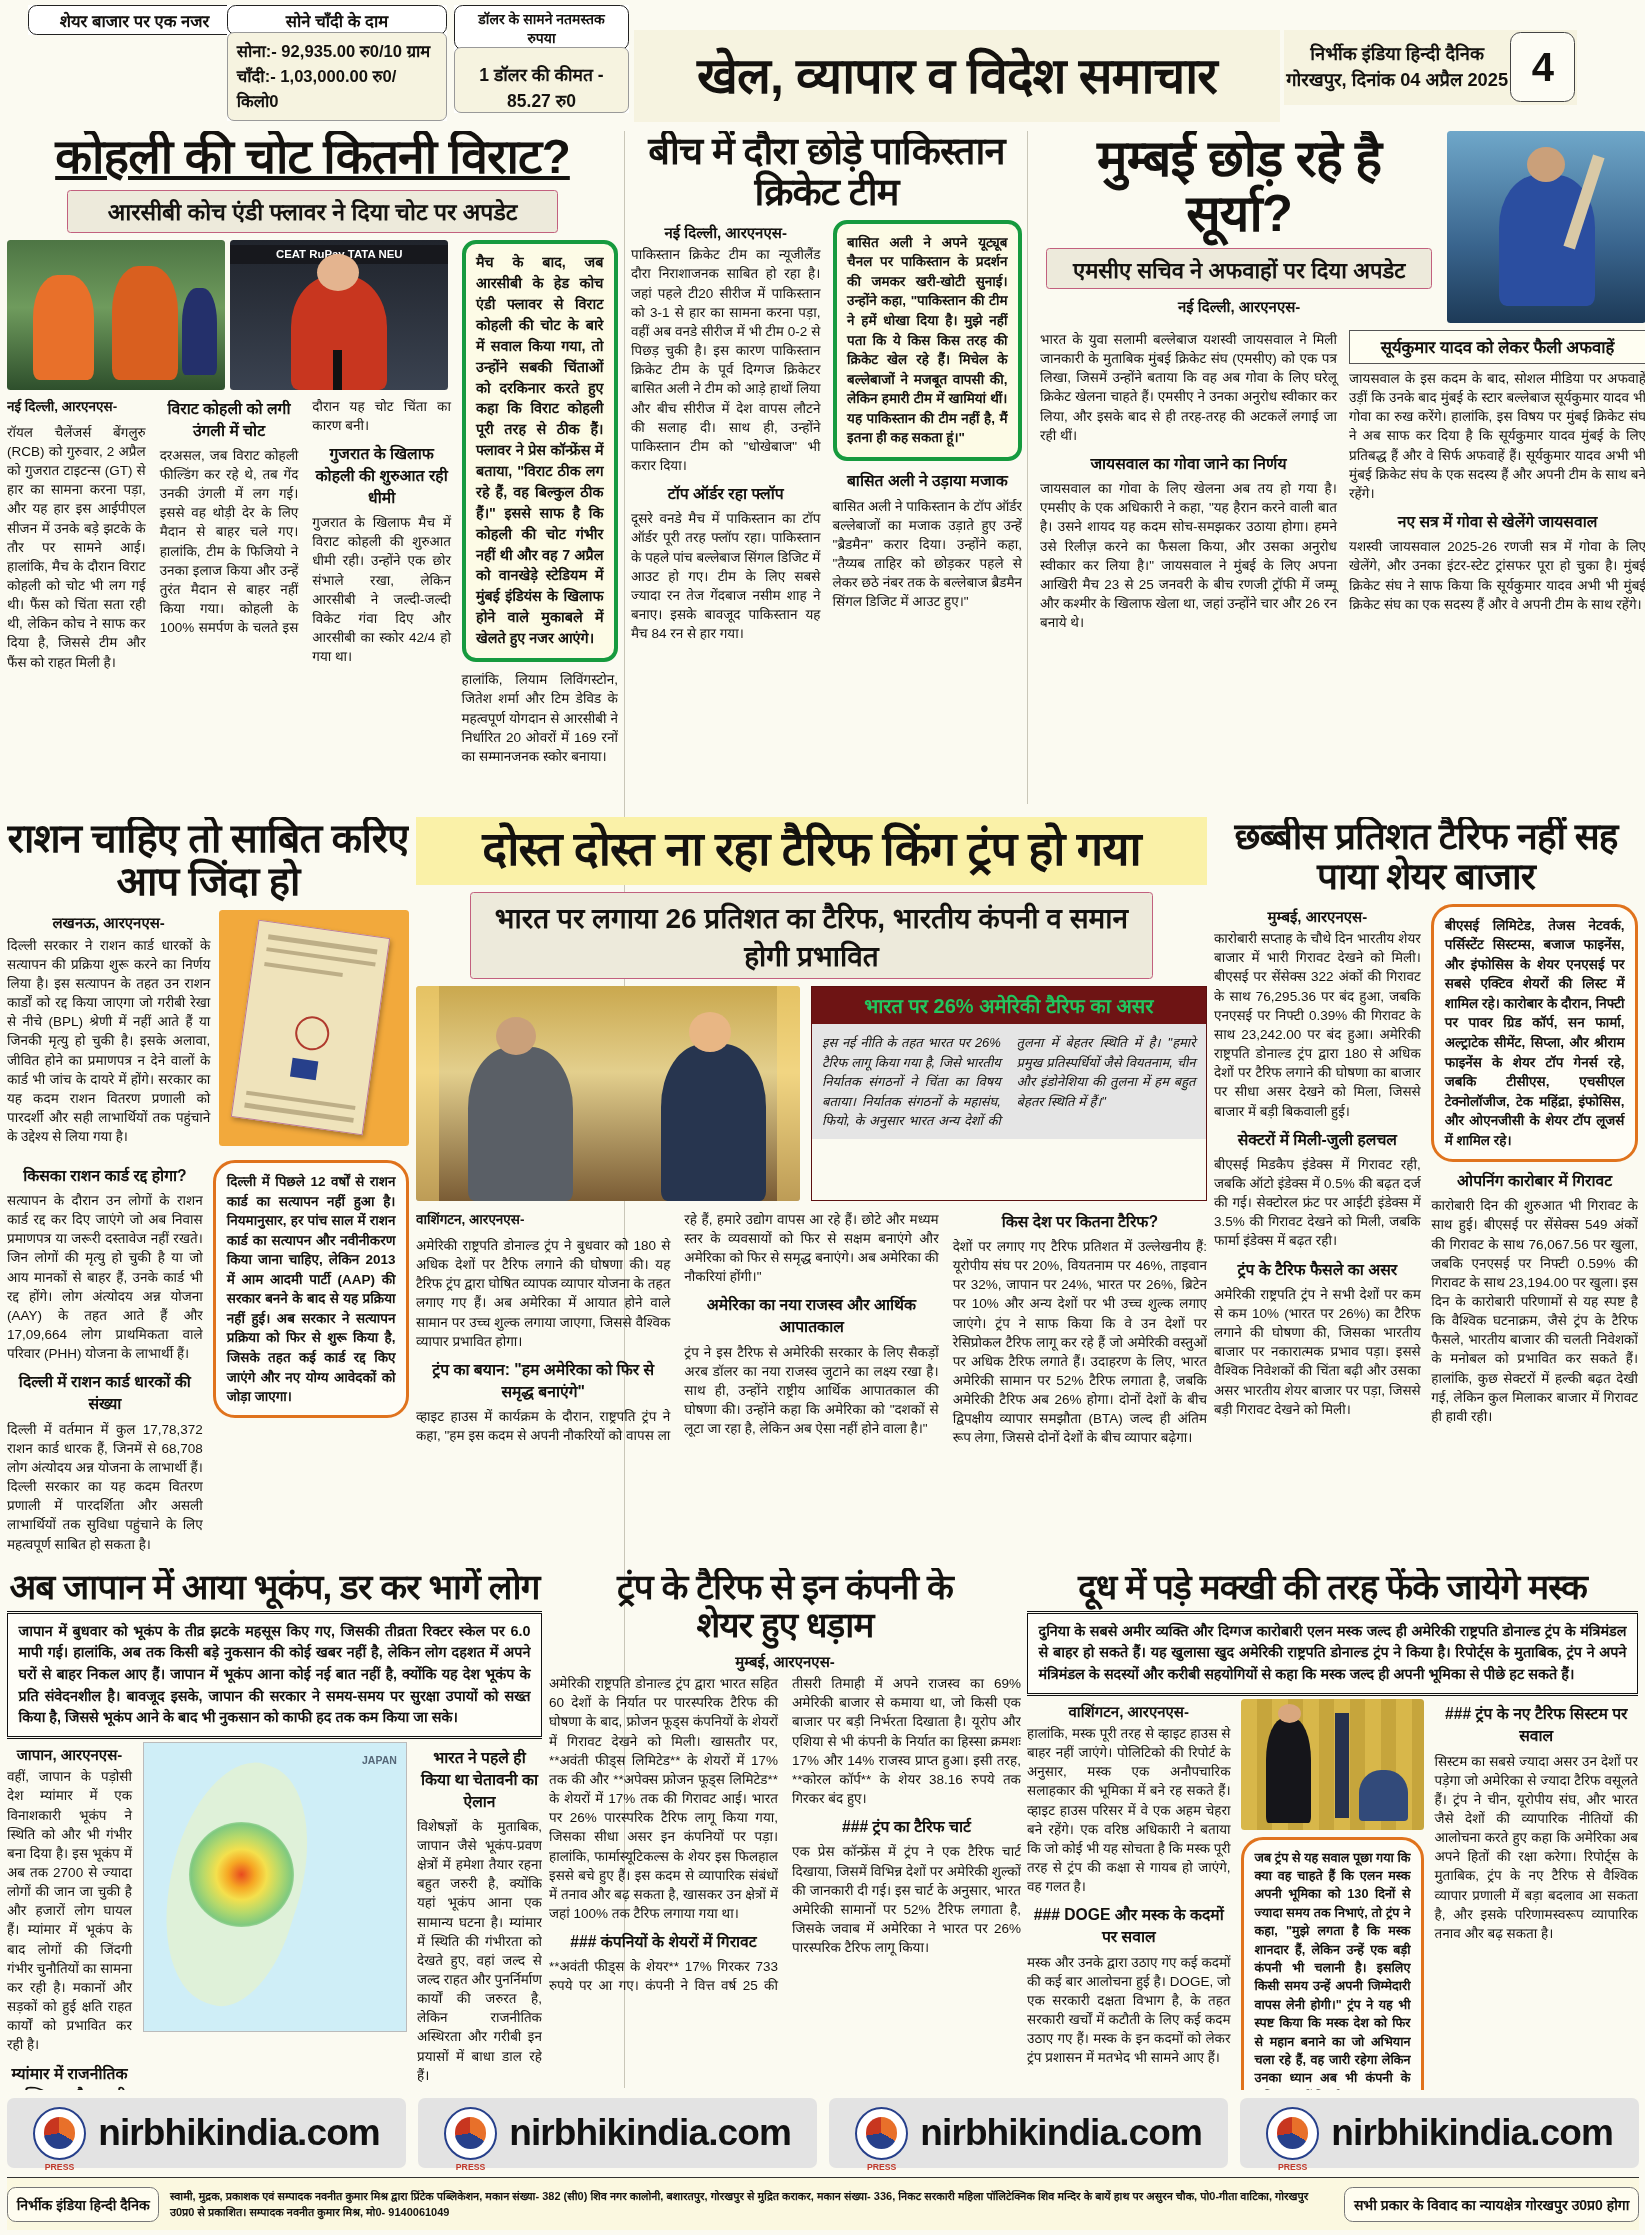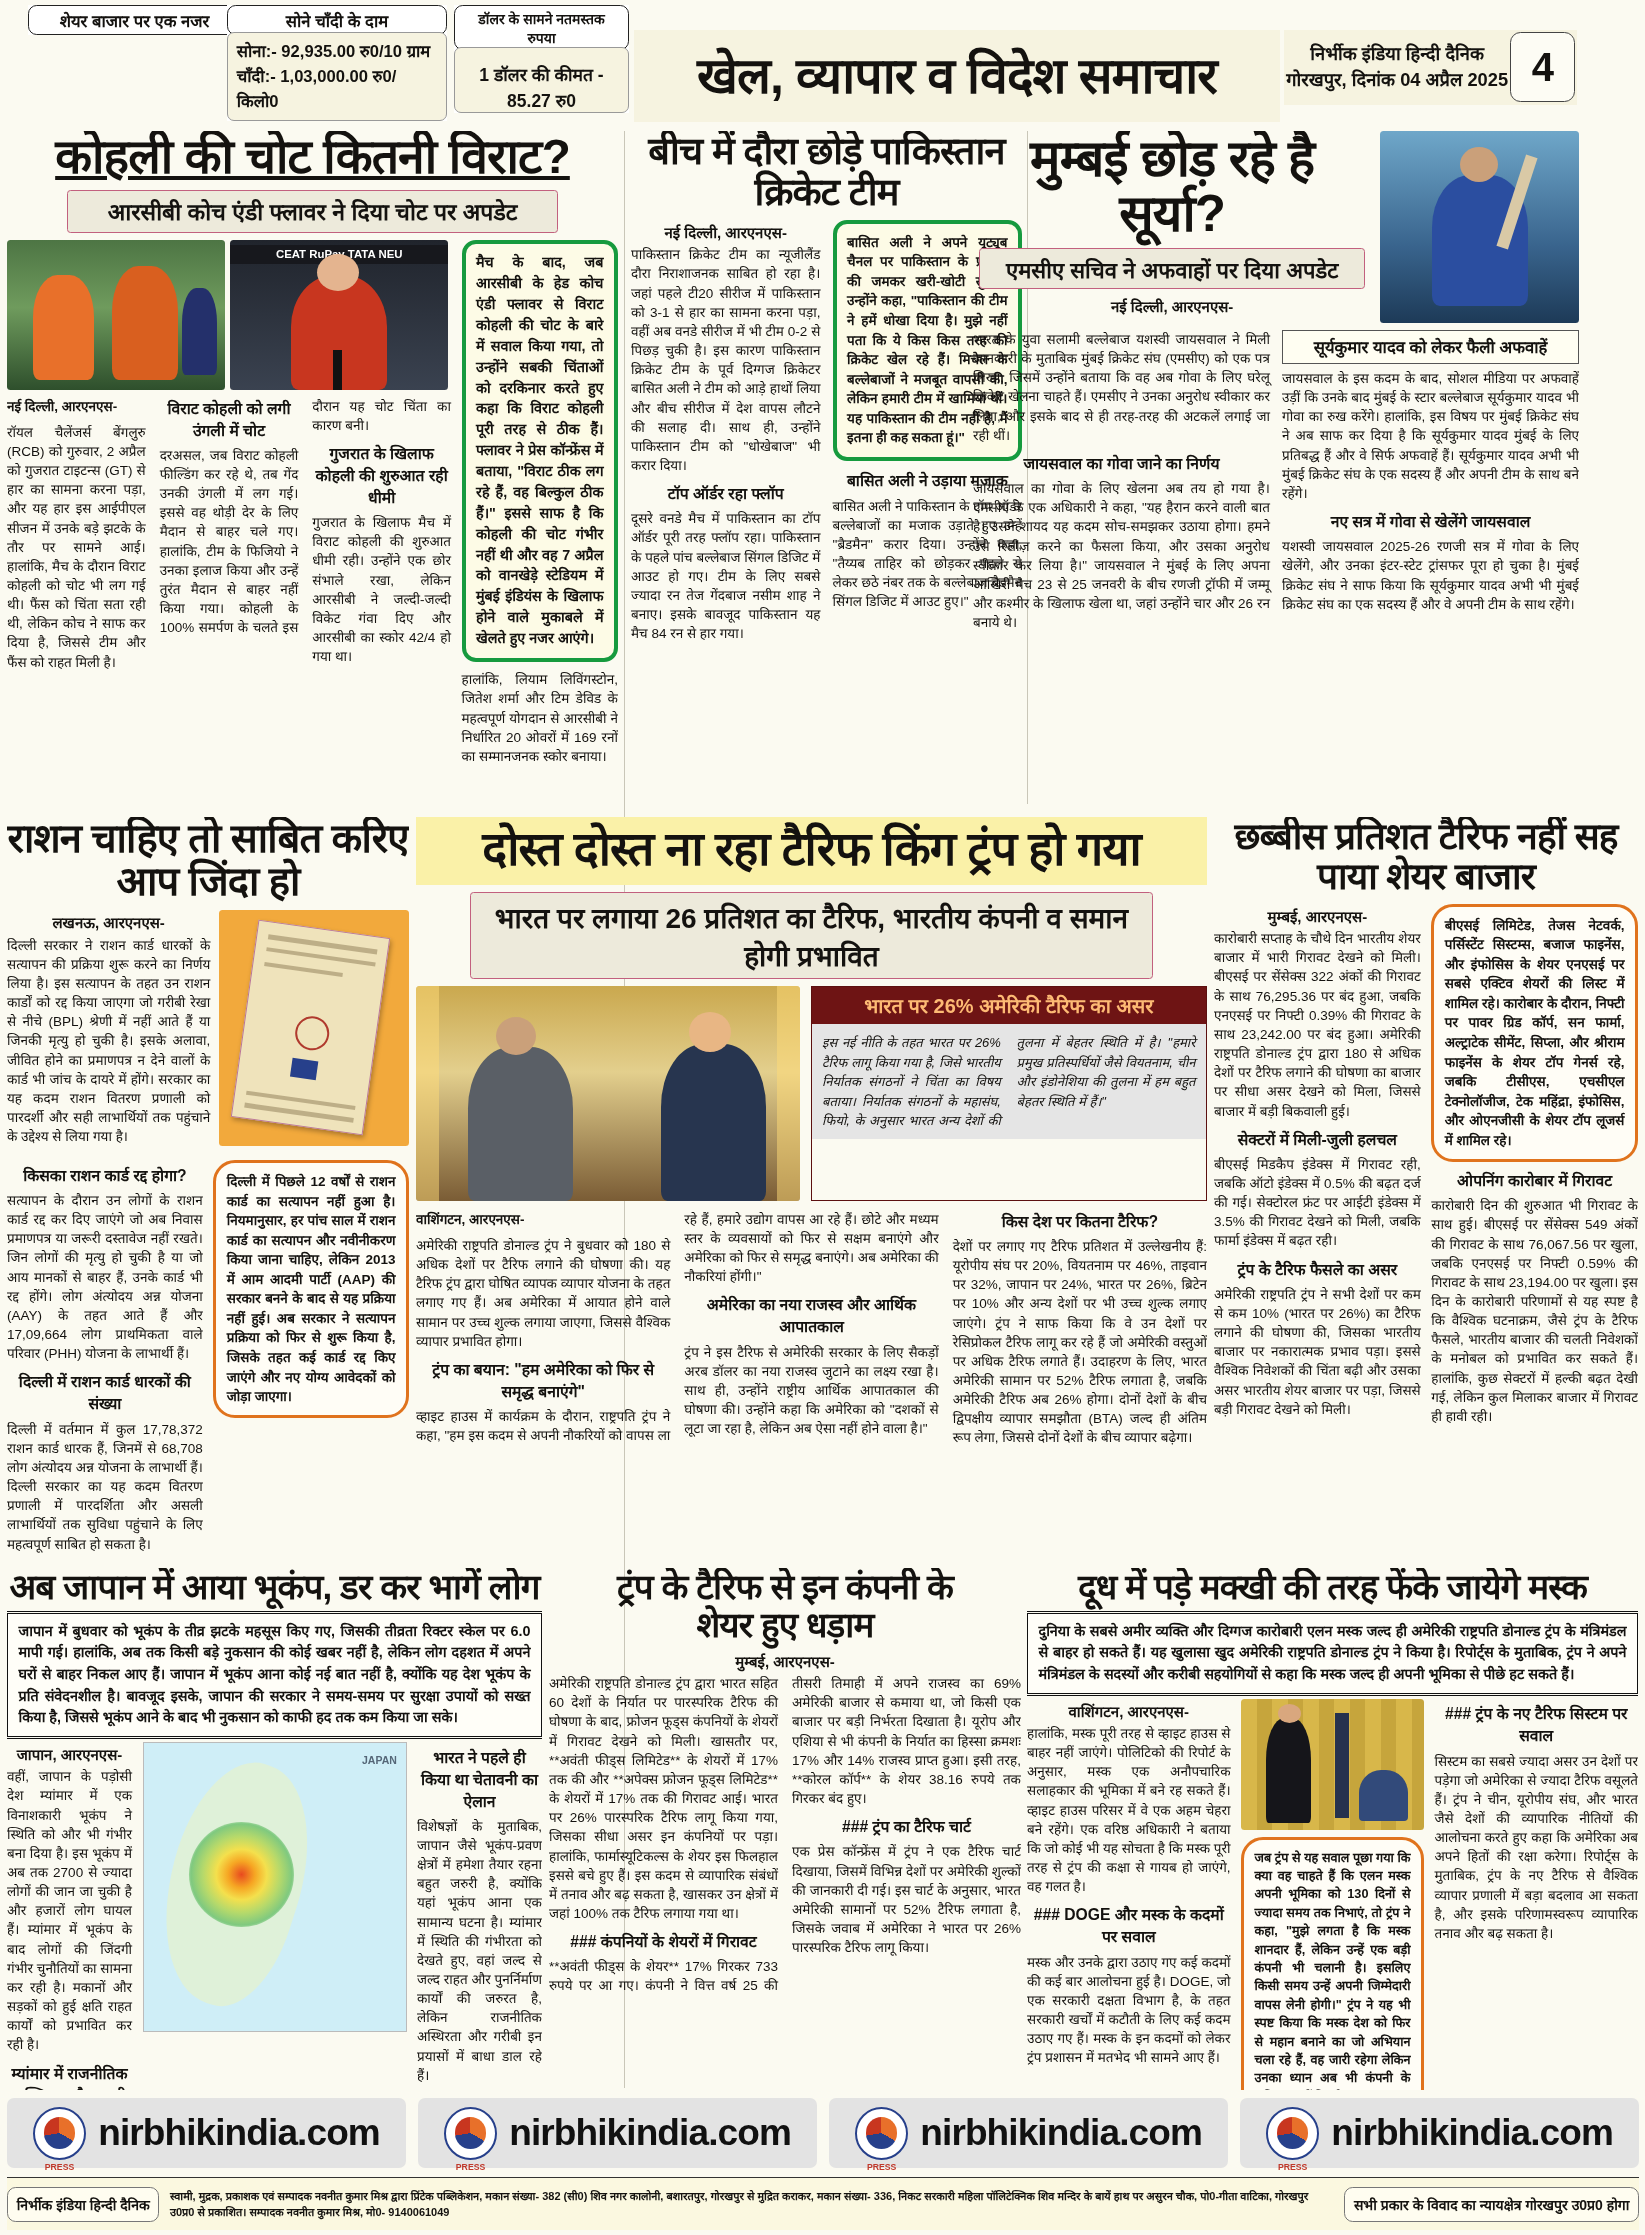--- a/index.html
+++ b/index.html
@@ -65,21 +65,21 @@
   
   .yellowhl{background:#faf1a8;padding:7px 5.2px 10.5px;}
   .tariff-row{display:flex;gap:10.5px;margin-top:7px;}
   .ph-oval{width:384px;height:215px;background:linear-gradient(180deg,#caa84e 0%,#e3cf8d 40%,#7a5c35 100%);}
   .curt{position:absolute;top:0;bottom:0;width:23px;background:rgba(255,220,120,.5);}
   .modifig{position:absolute;left:52px;top:61px;width:105px;height:154px;background:#5a5f66;border-radius:40% 40% 6% 6%;}
   .modihead{position:absolute;left:80px;top:31px;width:40px;height:38px;background:#caa07a;border-radius:50%;}
   .trumpfig{position:absolute;left:245px;top:58px;width:105px;height:157px;background:#27354f;border-radius:40% 40% 6% 6%;}
   .trumphead{position:absolute;left:273px;top:26px;width:42px;height:40px;background:#e8b684;border-radius:50%;}
   .redbox{flex:1;border:0.9px solid #5c1010;}
-  .redbox-title{background:#6e1414;color:#fdba74;font-weight:800;font-size:20px;text-align:center;padding:5.2px 3.5px;}
+  .redbox-title{background:#6e1414;color:#22c55e;font-weight:800;font-size:20px;text-align:center;padding:5.2px 3.5px;}
   .redbox-body{background:#e5e5e5;padding:8.7px 10.5px;column-count:2;column-gap:15.7px;font-size:13px;line-height:1.5;text-align:justify;font-style:italic;}
   
   .mk-row{display:flex;gap:10.5px;}
   .mk-col{flex:1;}
   
   .jp-row{display:flex;gap:10.5px;margin-top:5.2px;}
   .jp-col{flex:1;}
   .map{width:262px;height:288px;background:#cfeef7;position:relative;border:0.9px solid #bbb;flex:none;}
   .landmass{position:absolute;left:26px;top:17.5px;width:131px;height:245px;background:#dff1d9;border-radius:45% 55% 40% 60%;transform:rotate(18deg);}
   .quake{position:absolute;left:45px;top:79px;width:105px;height:105px;border-radius:50%;
@@ -178,21 +178,21 @@
       <div class="pak-col">
         <div class="greenbox" style="font-size:13.5px;">बासित अली ने अपने यूट्यूब चैनल पर पाकिस्तान के प्रदर्शन की जमकर खरी-खोटी सुनाई। उन्होंने कहा, "पाकिस्तान की टीम ने हमें धोखा दिया है। मुझे नहीं पता कि ये किस किस तरह की क्रिकेट खेल रहे हैं। मिचेल के बल्लेबाजों ने मजबूत वापसी की, लेकिन हमारी टीम में खामियां थीं। यह पाकिस्तान की टीम नहीं है, मैं इतना ही कह सकता हूं।"</div>
         <div class="cols" style="margin-top:8.7px;">
           <h4>बासित अली ने उड़ाया मजाक</h4>
           <p>बासित अली ने पाकिस्तान के टॉप ऑर्डर बल्लेबाजों का मजाक उड़ाते हुए उन्हें "ब्रैडमैन" करार दिया। उन्होंने कहा, "तैय्यब ताहिर को छोड़कर पहले से लेकर छठे नंबर तक के बल्लेबाज ब्रैडमैन सिंगल डिजिट में आउट हुए।"</p>
         </div>
       </div>
     </div>
   </article>
 
-  <article class="art" style="left:973px;top:131px;width:606px;height:680px;">
+  <article class="art" style="left:1040px;top:131px;width:606px;height:680px;">
     <div class="surya-top">
       <div class="surya-headwrap">
         <h1 class="hl" style="font-size:51px;">मुम्बई छोड़ रहे है सूर्या?</h1>
         <div class="subbox" style="width:367px;font-size:22px;">एमसीए सचिव ने अफवाहों पर दिया अपडेट</div>
         <p class="dateline">नई दिल्ली, आरएनएस-</p>
       </div>
       <div class="ph ph-surya">
         <div class="suryafig"></div>
         <div class="suryahead"></div>
         <div class="bat"></div>

